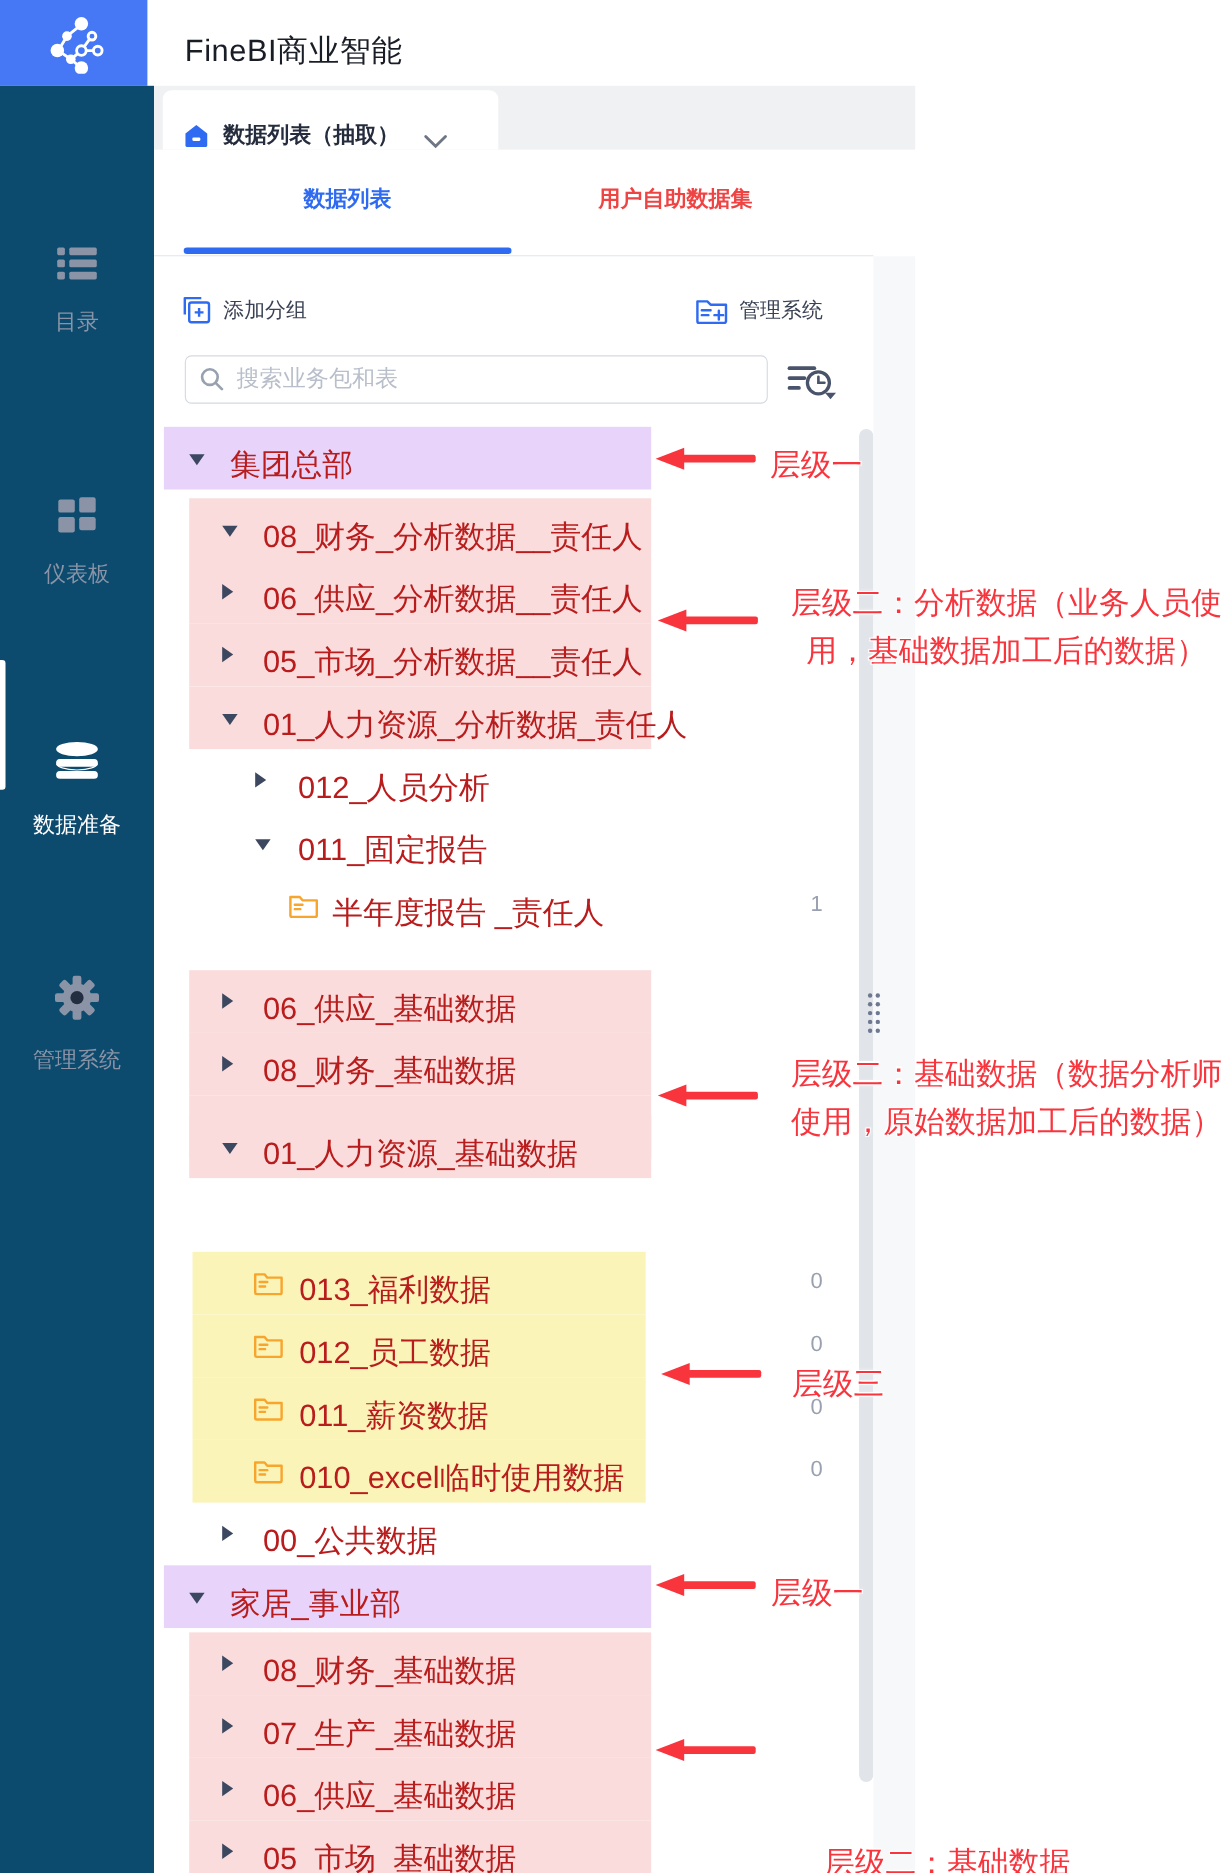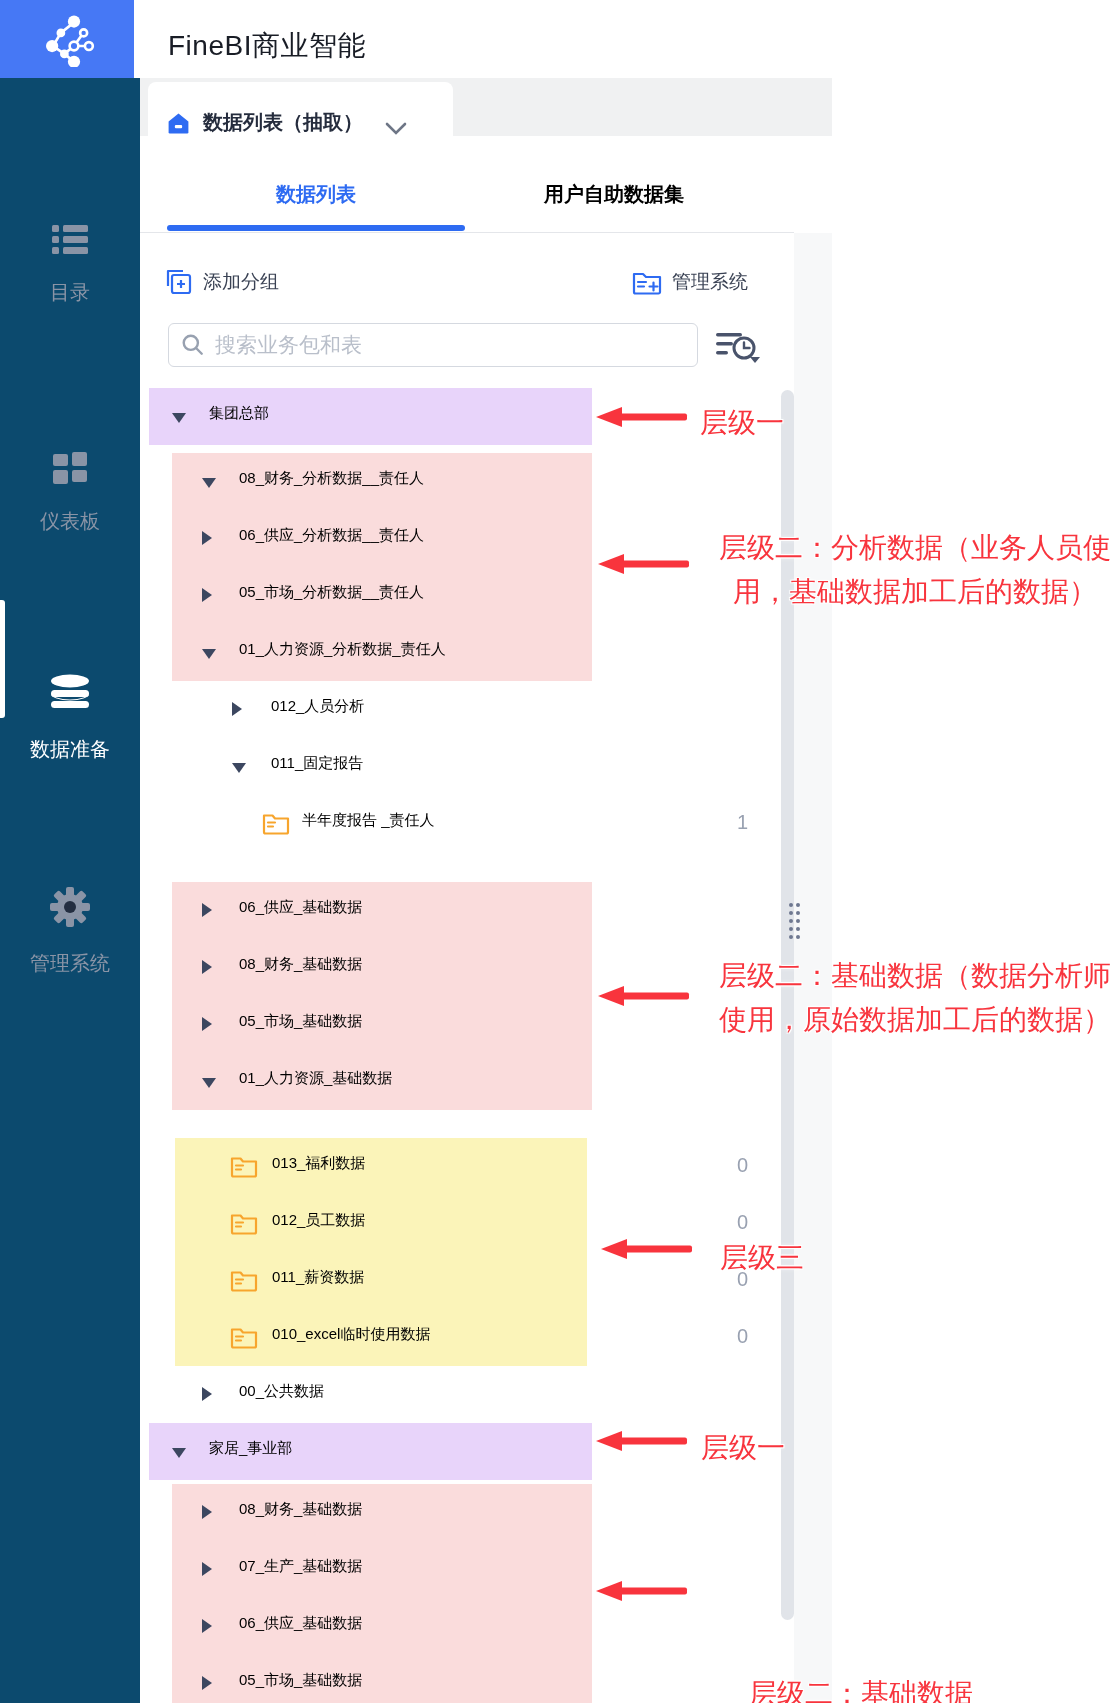--- a/index.html
+++ b/index.html
@@ -24,23 +24,23 @@
     background:#ffffff; border-radius:0 3px 3px 0; }
   
   .panel { position:absolute; left:140px; top:78px; width:692px; height:1625px; background:#fff; }
   .tabstrip { position:absolute; left:0; top:0; width:692px; height:58px; background:#f0f1f2; }
   .viewtab { position:absolute; left:8px; top:4px; width:305px; height:54px; background:#ffffff;
     border-radius:8px 8px 0 0; display:flex; align-items:flex-end; padding-left:18px; cursor:pointer; }
   .viewtab-label { font-size:20px; font-weight:bold; color:#252c3d; margin-left:12px; }
   .viewtab-chevron { margin-left:22px; }
   
   .tab { position:absolute; top:89px; width:298px; text-align:center; font-size:20px;
-    font-weight:bold; cursor:pointer;margin-top:14px; }
+    font-weight:bold; cursor:pointer; }
   .tab.t1 { left:27px; color:#2e6bf2; }
-  .tab.t2 { left:325px; color:#000000; }
+  .tab.t2 { left:325px; color:#ef4444; }
   .tab-underline { position:absolute; left:27px; top:147px; width:298px; height:6px;
     background:#2e6bf2; border-radius:3px; }
   .tab-divider { position:absolute; left:0; top:154px; width:654px; height:1px; background:#e4e6ea; }
   
   .action { position:absolute; top:189px; height:30px; display:flex; align-items:center;
     cursor:pointer; font-size:19px; color:#3a4254; }
   .action .a-label { margin-left:10px; }
   .action.add-group { left:25px; }
   .action.add-package { right:84px; }
   
@@ -53,21 +53,21 @@
   
   .tree-row { position:absolute; left:0; width:692px; height:57px; cursor:pointer; }
   .row-bg { position:absolute; top:0; height:57px; }
   .hl-purple .row-bg { left:9px;  width:443px; background:#e8d4fa; }
   .hl-pink   .row-bg { left:32px; width:420px; background:#fadcdc; }
   .hl-yellow .row-bg { left:35px; width:412px; background:#fbf4b9; }
   .caret-exp { position:absolute; top:25px; width:0; height:0;
     border-left:7px solid transparent; border-right:7px solid transparent; border-top:10px solid #3c4760; }
   .caret-col { position:absolute; top:21px; width:0; height:0;
     border-top:7px solid transparent; border-bottom:7px solid transparent; border-left:10px solid #3c4760; }
-  .row-label { position:absolute; top:16px; font-size:15px; color:#000000; white-space:nowrap; }
+  .row-label { position:absolute; top:16px; font-size:28px; color:#b91c1c; white-space:nowrap; }
   .row-count { position:absolute; right:84px; top:16px; font-size:20px; color:#99a1b1; }
   .folder-ic { position:absolute; top:16px; }
   
   .vscroll-thumb { position:absolute; left:781px; top:390px; width:13px; height:1230px;
     background:#e1e4e9; border-radius:7px; cursor:pointer; }
   .divider-strip { position:absolute; left:794px; top:233px; width:38px; height:1470px; background:#f7f8f9; }
   .drag-dots { position:absolute; left:786px; top:901px; cursor:pointer; }
   
   .anno { position:absolute; font-size:28px; color:#f8343d; white-space:pre-line;
     line-height:44px; font-weight:500;
@@ -282,21 +282,21 @@
       <div class="tree-row hl-pink" style="top: 861px;">
         <div class="row-bg"></div>
         <span class="caret-col" style="left:62px"></span>
         <span class="row-label" style="left:99px">08_财务_基础数据</span>
       </div>
       <div class="tree-row hl-pink" style="top: 918px;">
         <div class="row-bg"></div>
         <span class="caret-col" style="left:62px"></span>
         <span class="row-label" style="left:99px">05_市场_基础数据</span>
       </div>
-      <div class="tree-row hl-pink" style="top: 975px;">
+      <div class="tree-row hl-pink" style="top: 936px;">
         <div class="row-bg"></div>
         <span class="caret-exp" style="left:62px"></span>
         <span class="row-label" style="left:99px">01_人力资源_基础数据</span>
       </div>
       <div class="tree-row hl-yellow" style="top: 1060px;">
         <div class="row-bg"></div>
         <span class="folder-ic" style="left:90px"><svg width="28" height="24" viewBox="0 0 28 24">
             <g fill="none" stroke="#f7a52d" stroke-width="2.2" stroke-linejoin="round" stroke-linecap="round">
               <path d="M2 4.5 h8.5 l2.5 3 H26 v13.5 a1.5 1.5 0 0 1 -1.5 1.5 h-21 A1.5 1.5 0 0 1 2 21 Z"></path>
               <path d="M6 11.5 h7 M6 15.5 h5"></path>

